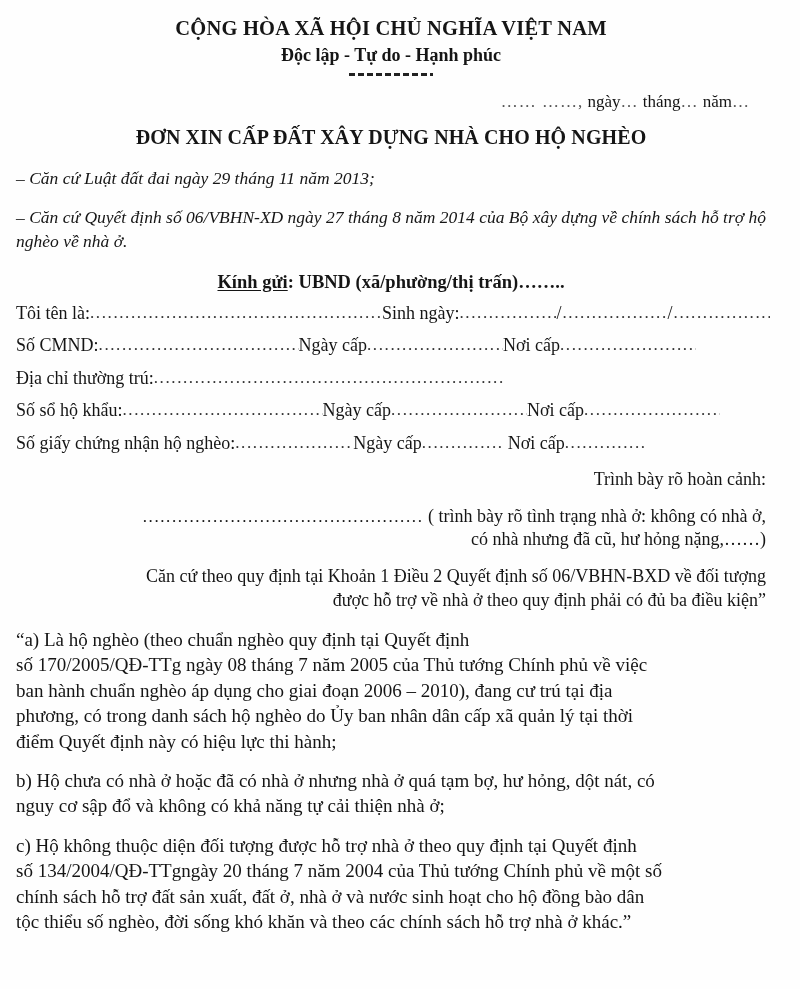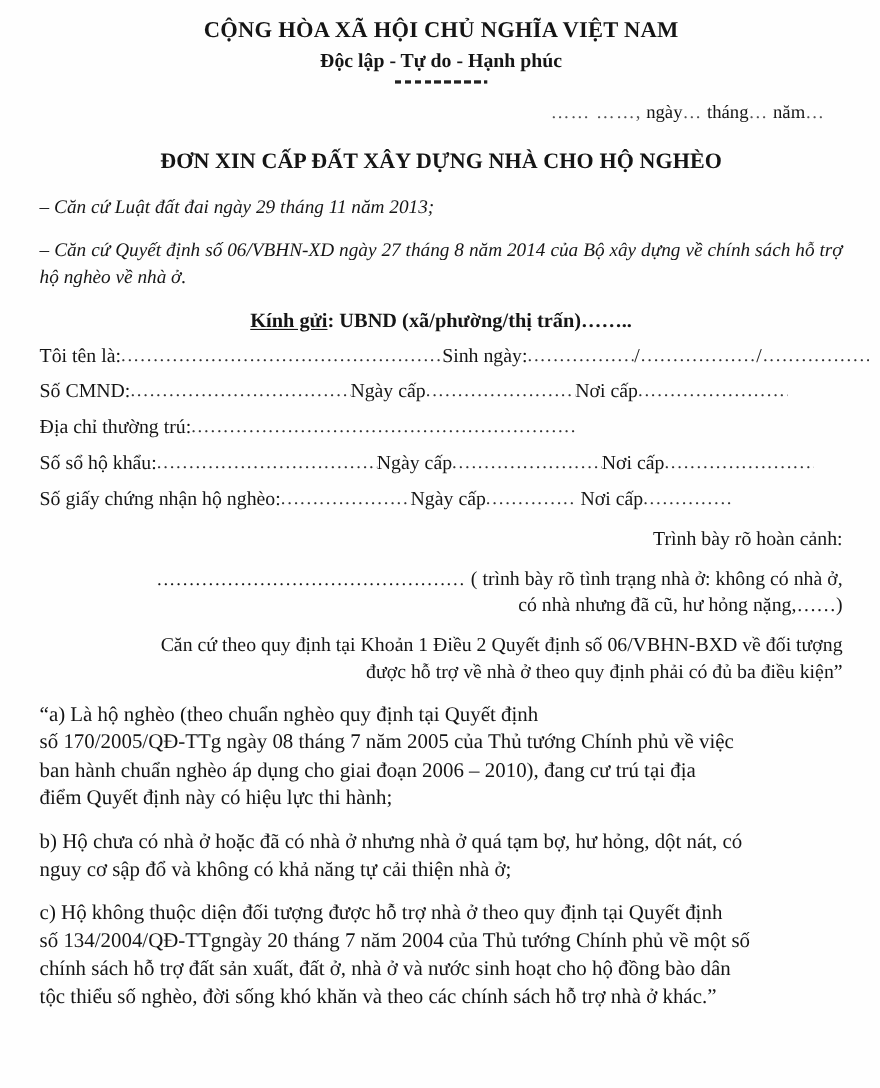--- a/index.html
+++ b/index.html
@@ -14,21 +14,21 @@
     overflow: hidden;
     font-family: "Liberation Serif", "DejaVu Serif", serif;
     color: #151515;
     -webkit-font-smoothing: none;
   }
   .page {
     position: relative;
     width: 800px;
     height: 989px;
     box-sizing: border-box;
-    padding: 10px 34px 0 36px;
+    padding: 10px 34px 0 16px;
     background: #fefefe;
   }
 
   
   .national-header {
     text-align: center;
     margin-top: 6px;
   }
   .national-title {
     font-weight: bold;
@@ -64,21 +64,21 @@
   .date-line .leader {
     letter-spacing: 1px;
     color: #555;
   }
 
   
   .doc-title {
     text-align: center;
     font-weight: bold;
     font-size: 20px;
-    margin-top: 24px;
+    margin-top: 14px;
     letter-spacing: 0.1px;
     white-space: nowrap;
   }
 
   
   .basis {
     font-style: italic;
     font-size: 17.5px;
     line-height: 1.38;
     text-align: justify;
@@ -237,20 +237,21 @@
 
   <div class="stmt">
     <span>Căn cứ theo quy định tại Khoản 1 Điều 2 Quyết định số 06/VBHN-BXD về đối tượng</span><br>
     <span>được hỗ trợ về nhà ở theo quy định phải có đủ ba điều kiện”</span>
   </div>
 
   <div class="cond">
     <span class="ln">“a) Là hộ nghèo (theo chuẩn nghèo quy định tại Quyết định</span>
     <span class="ln">số 170/2005/QĐ-TTg ngày 08 tháng 7 năm 2005 của Thủ tướng Chính phủ về việc</span>
     <span class="ln">ban hành chuẩn nghèo áp dụng cho giai đoạn 2006 – 2010), đang cư trú tại địa</span>
+    <span class="ln">phương, có trong danh sách hộ nghèo do Ủy ban nhân dân cấp xã quản lý tại thời</span>
     <span class="ln">điểm Quyết định này có hiệu lực thi hành;</span>
   </div>
 
   <div class="cond">
     <span class="ln">b) Hộ chưa có nhà ở hoặc đã có nhà ở nhưng nhà ở quá tạm bợ, hư hỏng, dột nát, có</span>
     <span class="ln">nguy cơ sập đổ và không có khả năng tự cải thiện nhà ở;</span>
   </div>
 
   <div class="cond">
     <span class="ln">c) Hộ không thuộc diện đối tượng được hỗ trợ nhà ở theo quy định tại Quyết định</span>

